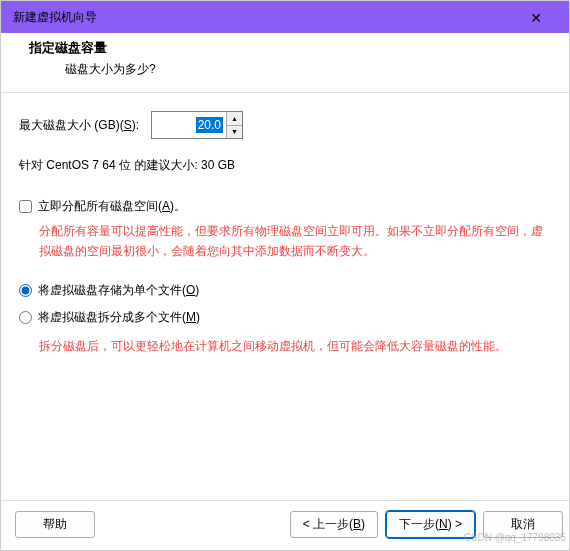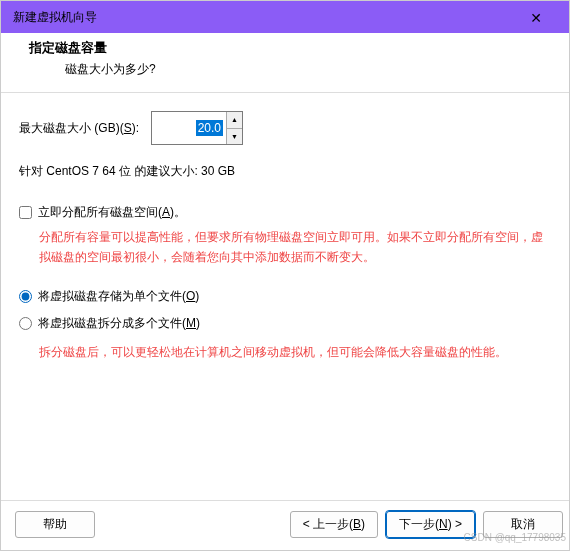--- a/index.html
+++ b/index.html
@@ -45,21 +45,21 @@
       align-items: center;
       margin-bottom: 18px;
     }
     .row-size label { margin-right: 8px; }
     .underline { text-decoration: underline; }
     .spinbox {
       display: flex;
       align-items: stretch;
       border: 1px solid #7a7a7a;
       margin-left: 4px;
-      height: 34px;
+      height: 28px;
     }
     .spinbox .sel { background: #0078d7; color: #fff; padding: 1px 2px; display: inline-block; }
     .spin-display {
       width: 74px;
       display: flex;
       align-items: center;
       justify-content: flex-end;
       padding-right: 3px;
       background: #fff;
     }

